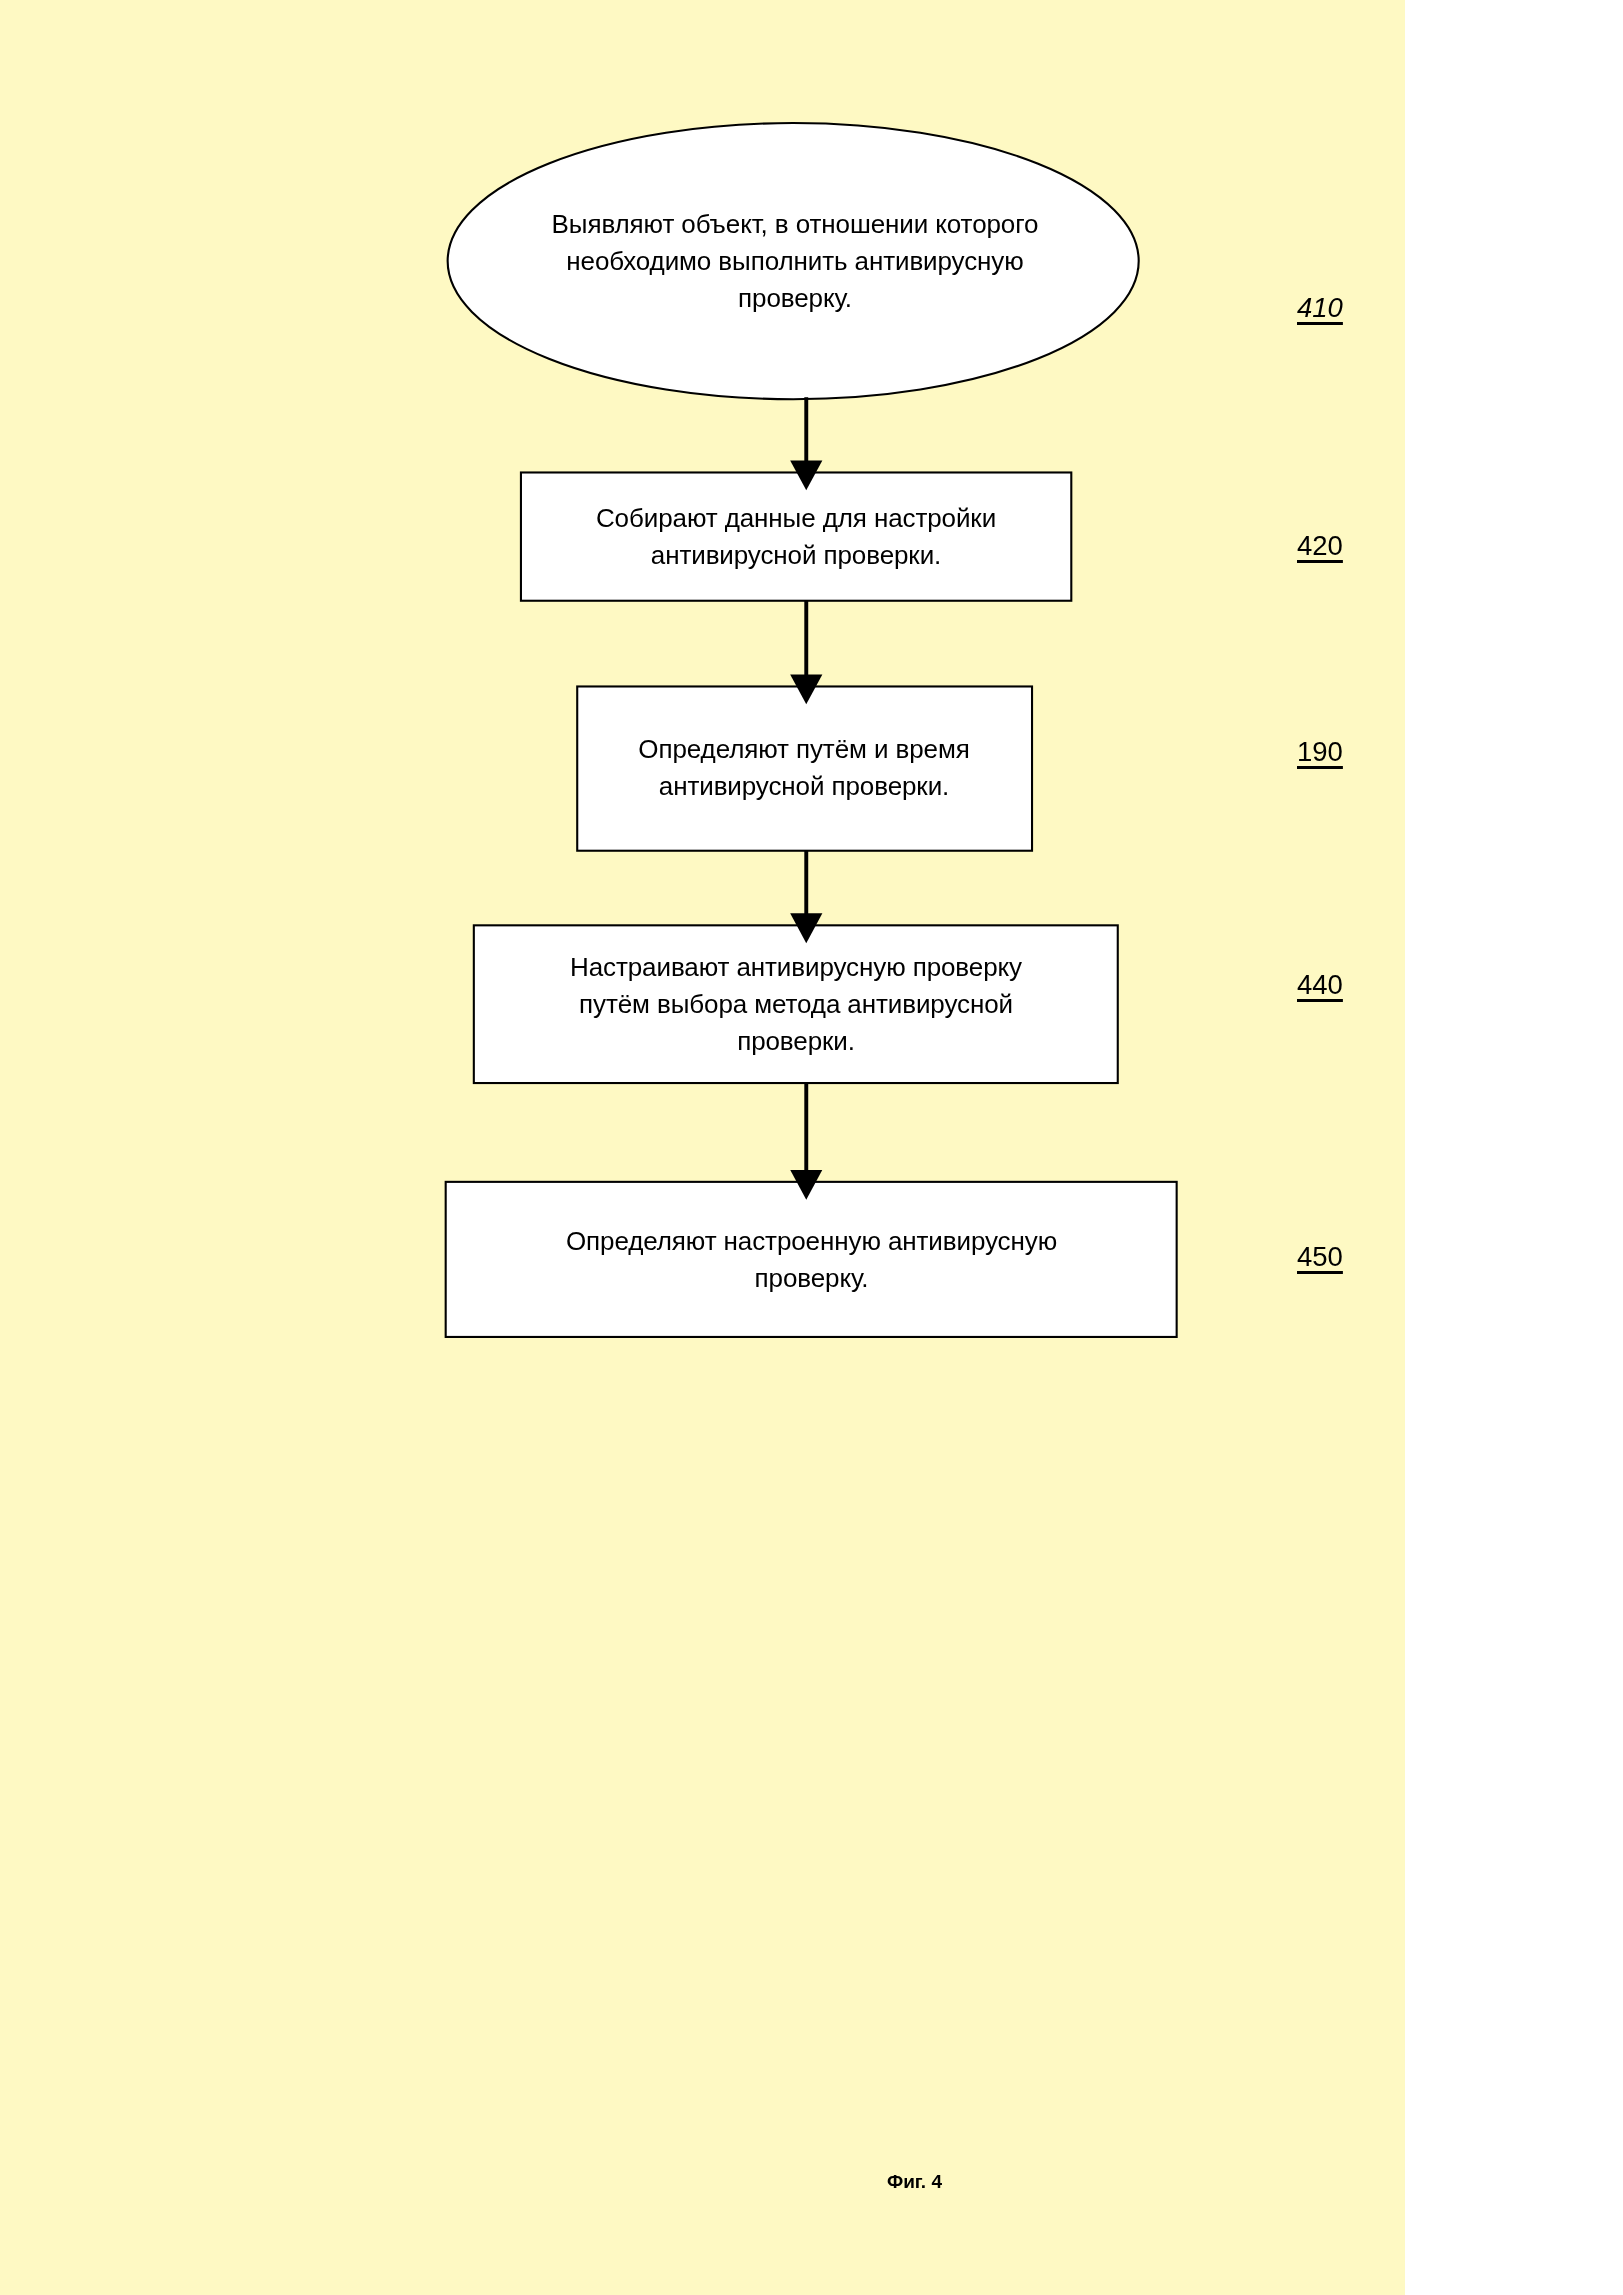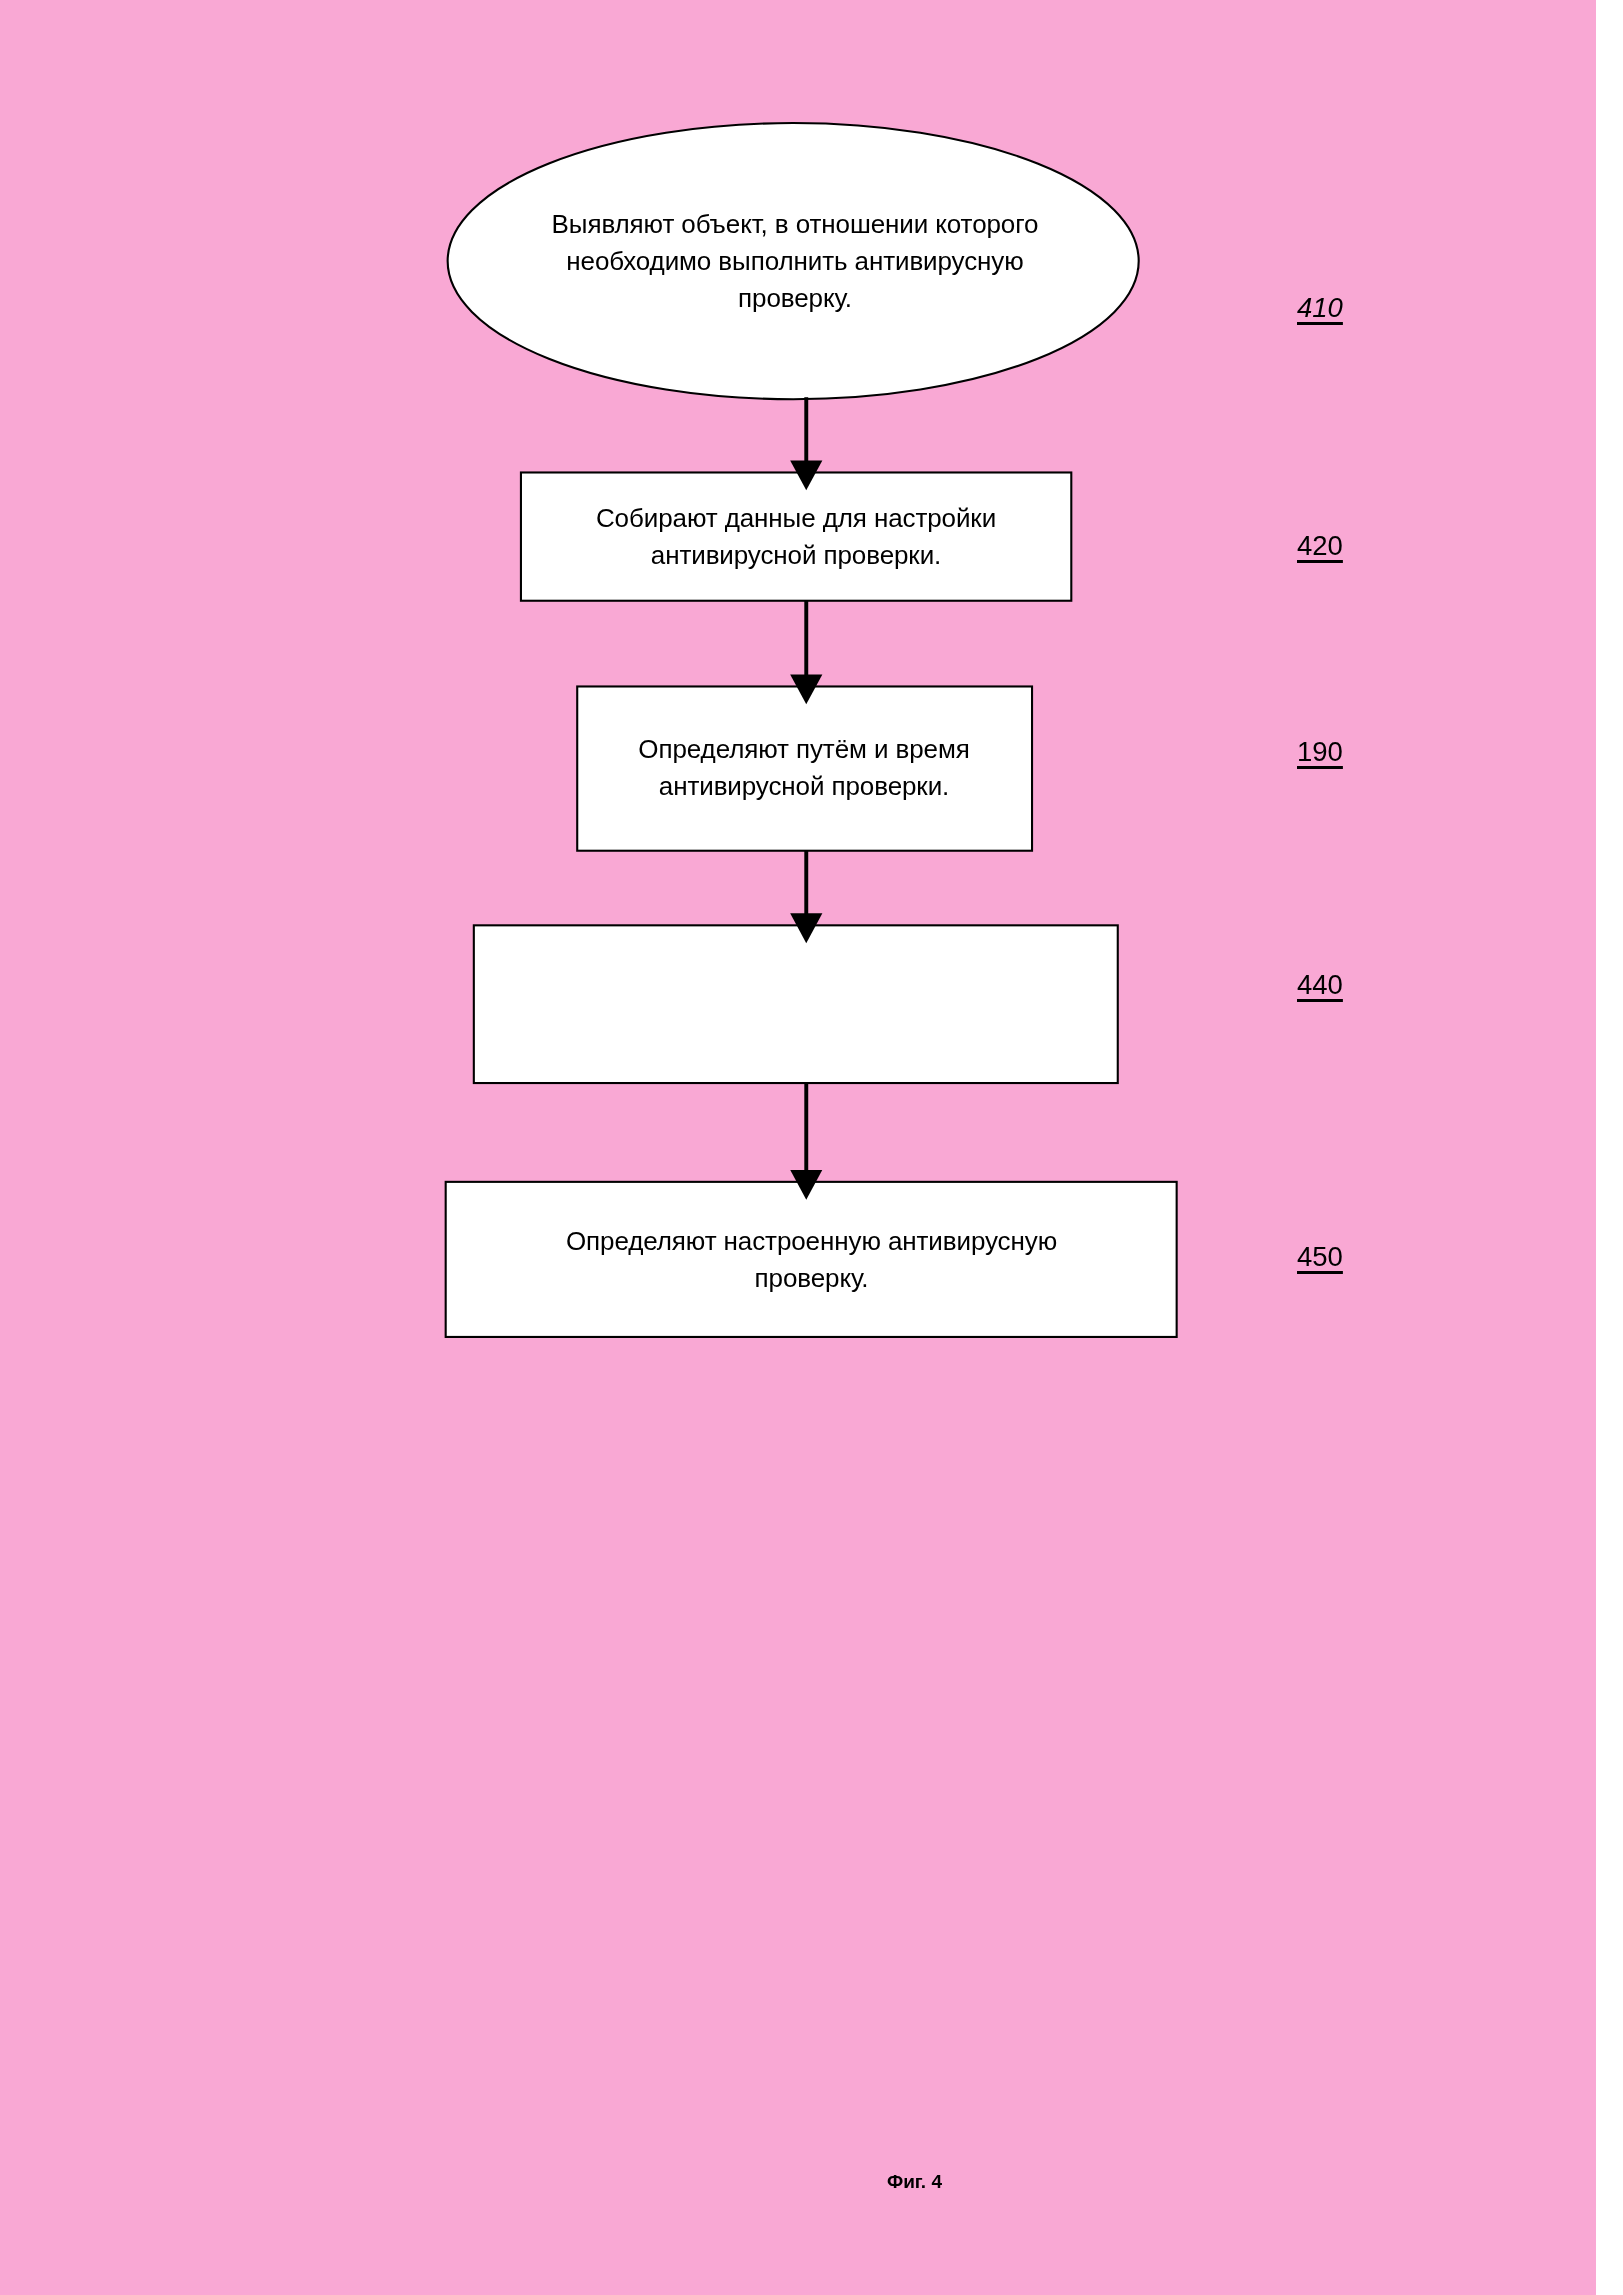--- a/index.html
+++ b/index.html
@@ -6,23 +6,23 @@
     margin: 0;
     padding: 0;
     background: #ffffff;
   }
   body {
     font-family: "Liberation Sans", sans-serif;
     color: #000000;
   }
   #page {
     position: relative;
-    width: 1596px;
+    width: 1405px;
     height: 2295px;
-    background: #f9a8d4;
+    background: #fef9c3;
     overflow: hidden;
   }
   #flow-svg {
     position: absolute;
     left: 0;
     top: 0;
     width: 1623px;
     height: 2295px;
   }
   .node-text {
@@ -100,20 +100,27 @@
     </span>
   </div>
 
   <div class="node-text" style="left:573px; top:691px; width:462px; height:154px;">
     <span>
       <span>Определяют путём и время</span><br>
       <span>антивирусной проверки.</span>
     </span>
   </div>
 
+  <div class="node-text" style="left:474px; top:929px; width:644px; height:151px;">
+    <span>
+      <span>Настраивают антивирусную проверку</span><br>
+      <span>путём выбора метода антивирусной</span><br>
+      <span>проверки.</span>
+    </span>
+  </div>
 
   <div class="node-text" style="left:446px; top:1186px; width:731px; height:148px;">
     <span>
       <span>Определяют настроенную антивирусную</span><br>
       <span>проверку.</span>
     </span>
   </div>
 
   <div class="ref-label" style="left:1297px; top:294px;font-style:italic;">410</div>
   <div class="ref-label" style="left:1297px; top:492px;margin-top:40px;">420</div>

